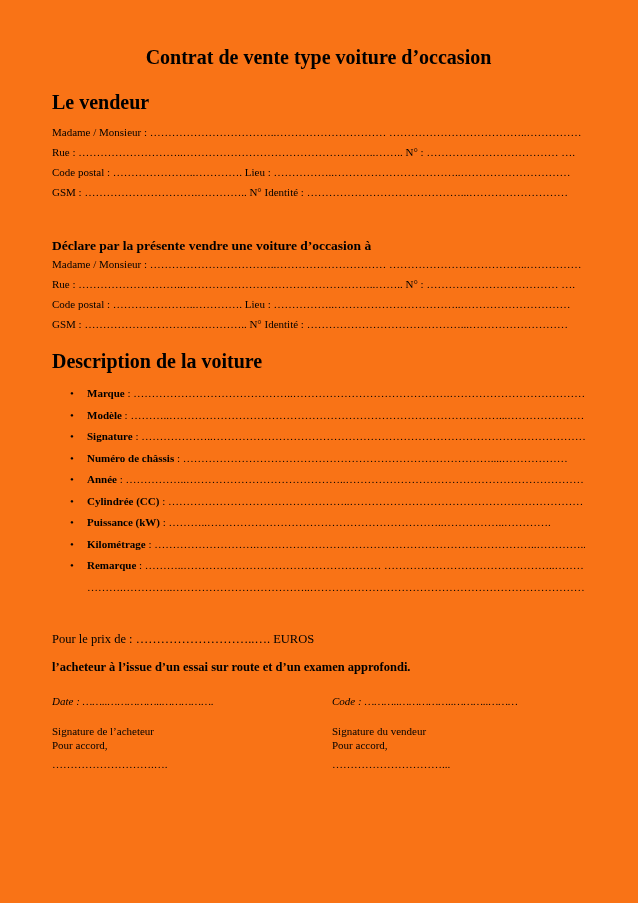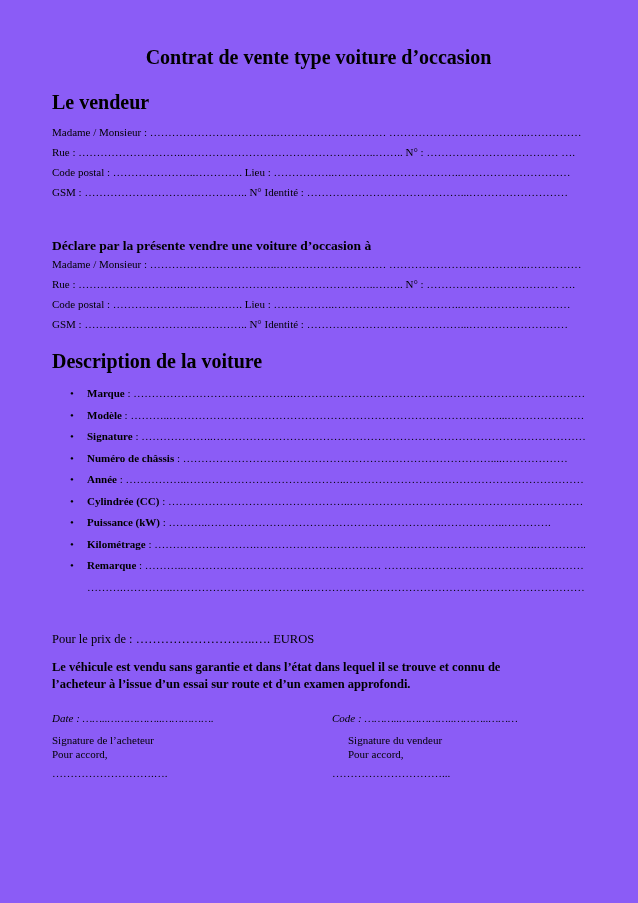--- a/index.html
+++ b/index.html
@@ -12,21 +12,21 @@
     height: 903px;
     overflow: hidden;
     font-family: "Liberation Serif", serif;
     color: #000000;
   }
   .page {
     box-sizing: border-box;
     width: 638px;
     height: 903px;
     padding: 46px 53px 0 52px;
-    background: #8b5cf6;
+    background: #f97316;
   }
   .doc-title {
     margin: 0;
     font-size: 20px;
     font-weight: bold;
     text-align: center;
     white-space: nowrap;
   }
   .section-heading {
     margin: 22px 0 8px 0;
@@ -108,24 +108,23 @@
     flex: 1 1 auto;
     min-width: 0;
   }
   .date-row {
     margin-top: 18px;
     font-size: 11px;
     line-height: 14px;
     font-style: italic;
   }
   .sig-row {
-    margin-top: 9px;
+    margin-top: 17px;
     font-size: 11px;
     line-height: 13.5px;
-    gap: 16px;
   }
   .sig-dots-row {
     margin-top: 6px;
     font-size: 11px;
     line-height: 13px;
   }
   .nowrap-clip {
     white-space: nowrap;
     overflow: hidden;
   }
@@ -209,21 +208,20 @@
       </div>
 
     </div>
   </section>
 
   <div class="price-line">
     <span class="price-label">Pour le prix de :</span><span> ………………………..…. </span><span class="price-currency">EUROS</span>
   </div>
 
   <div class="warranty">
-    <div>Le véhicule est vendu sans garantie et dans l’état dans lequel il se trouve et connu de</div>
     <div>l’acheteur à l’issue d’un essai sur route et d’un examen approfondi.</div>
   </div>
 
   <div class="two-col date-row">
     <div class="col-left nowrap-clip">Date : ……..……………..…………….</div>
     <div class="col-right nowrap-clip">Code : ………..……………..………..………</div>
   </div>
 
   <div class="two-col sig-row">
     <div class="col-left">

